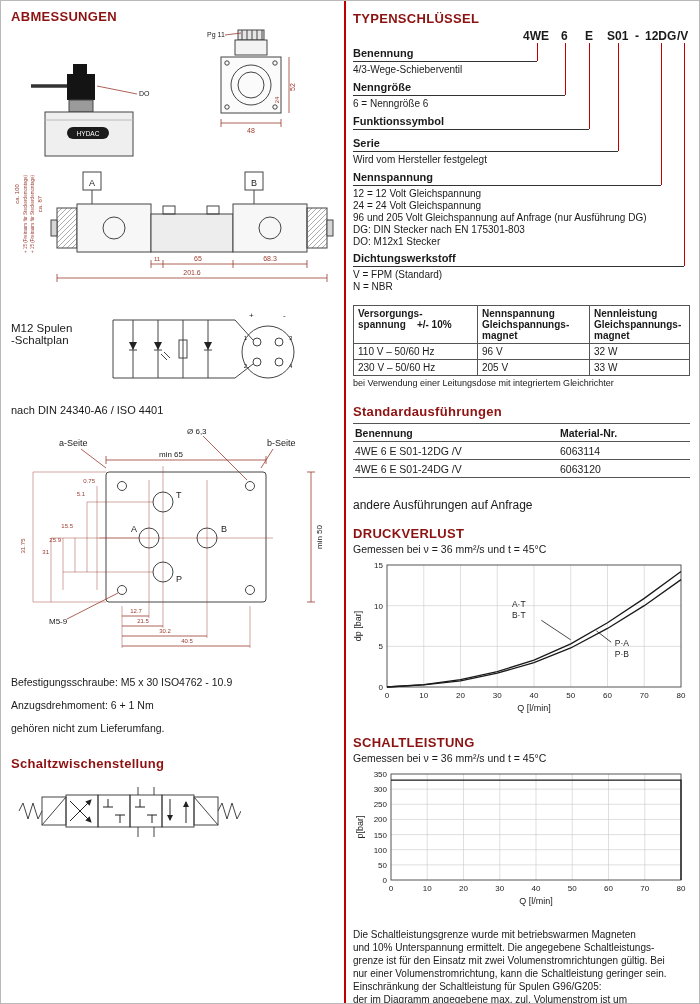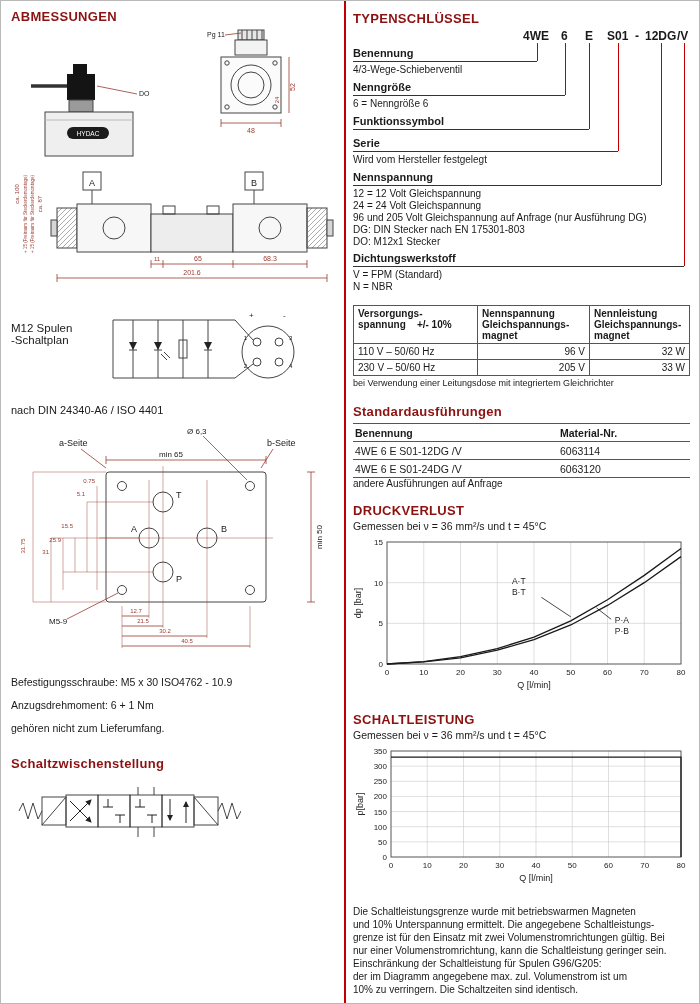--- a/index.html
+++ b/index.html
@@ -42,27 +42,27 @@
   .ts-title{position:absolute;left:0;top:2px}
   .code span{position:absolute;top:20px;font-weight:bold;font-size:12px;white-space:nowrap}
   .hrule{position:absolute;left:0;height:1px;background:#333}
   .vrule{position:absolute;width:1px;background:var(--divider-red)}
   .ts-label{position:absolute;left:0;font-size:11px;font-weight:bold}
   .ts-line{position:absolute;left:0;font-size:10px;white-space:nowrap}
   
   table.vt{border-collapse:collapse;width:337px;margin-top:4px}
   .vt th,.vt td{border:1px solid #555;font-size:10px;padding:2px 4px;text-align:left;vertical-align:top}
   .vt th{font-weight:bold;white-space:pre-wrap}
-  .vt td.c{text-align:right}
+  .vt td.c{text-align:left}
   .vt-foot{font-size:9px;margin-top:2px}
   .std-title{margin-top:16px}
   table.st{border-collapse:collapse;width:337px;margin-top:4px}
   .st th,.st td{font-size:10.5px;padding:2.5px 2px;text-align:left;border-bottom:1px solid #555}
   .st th{border-top:1px solid #555;font-weight:bold}
-  .st-foot{font-size:10px;margin-top:0}
+  .st-foot{font-size:12px;margin-top:20px}
   .chart-title{margin-top:14px}
   .chart-title2{margin-top:6px}
   .chart-sub{font-size:10.5px;margin:2px 0 2px 0}
   .footer{font-size:10px;line-height:1.3;white-space:pre-line;margin-top:6px}
 </style>
 </head>
 <body>
 
 <div class="page">
   <div class="divider"></div>

